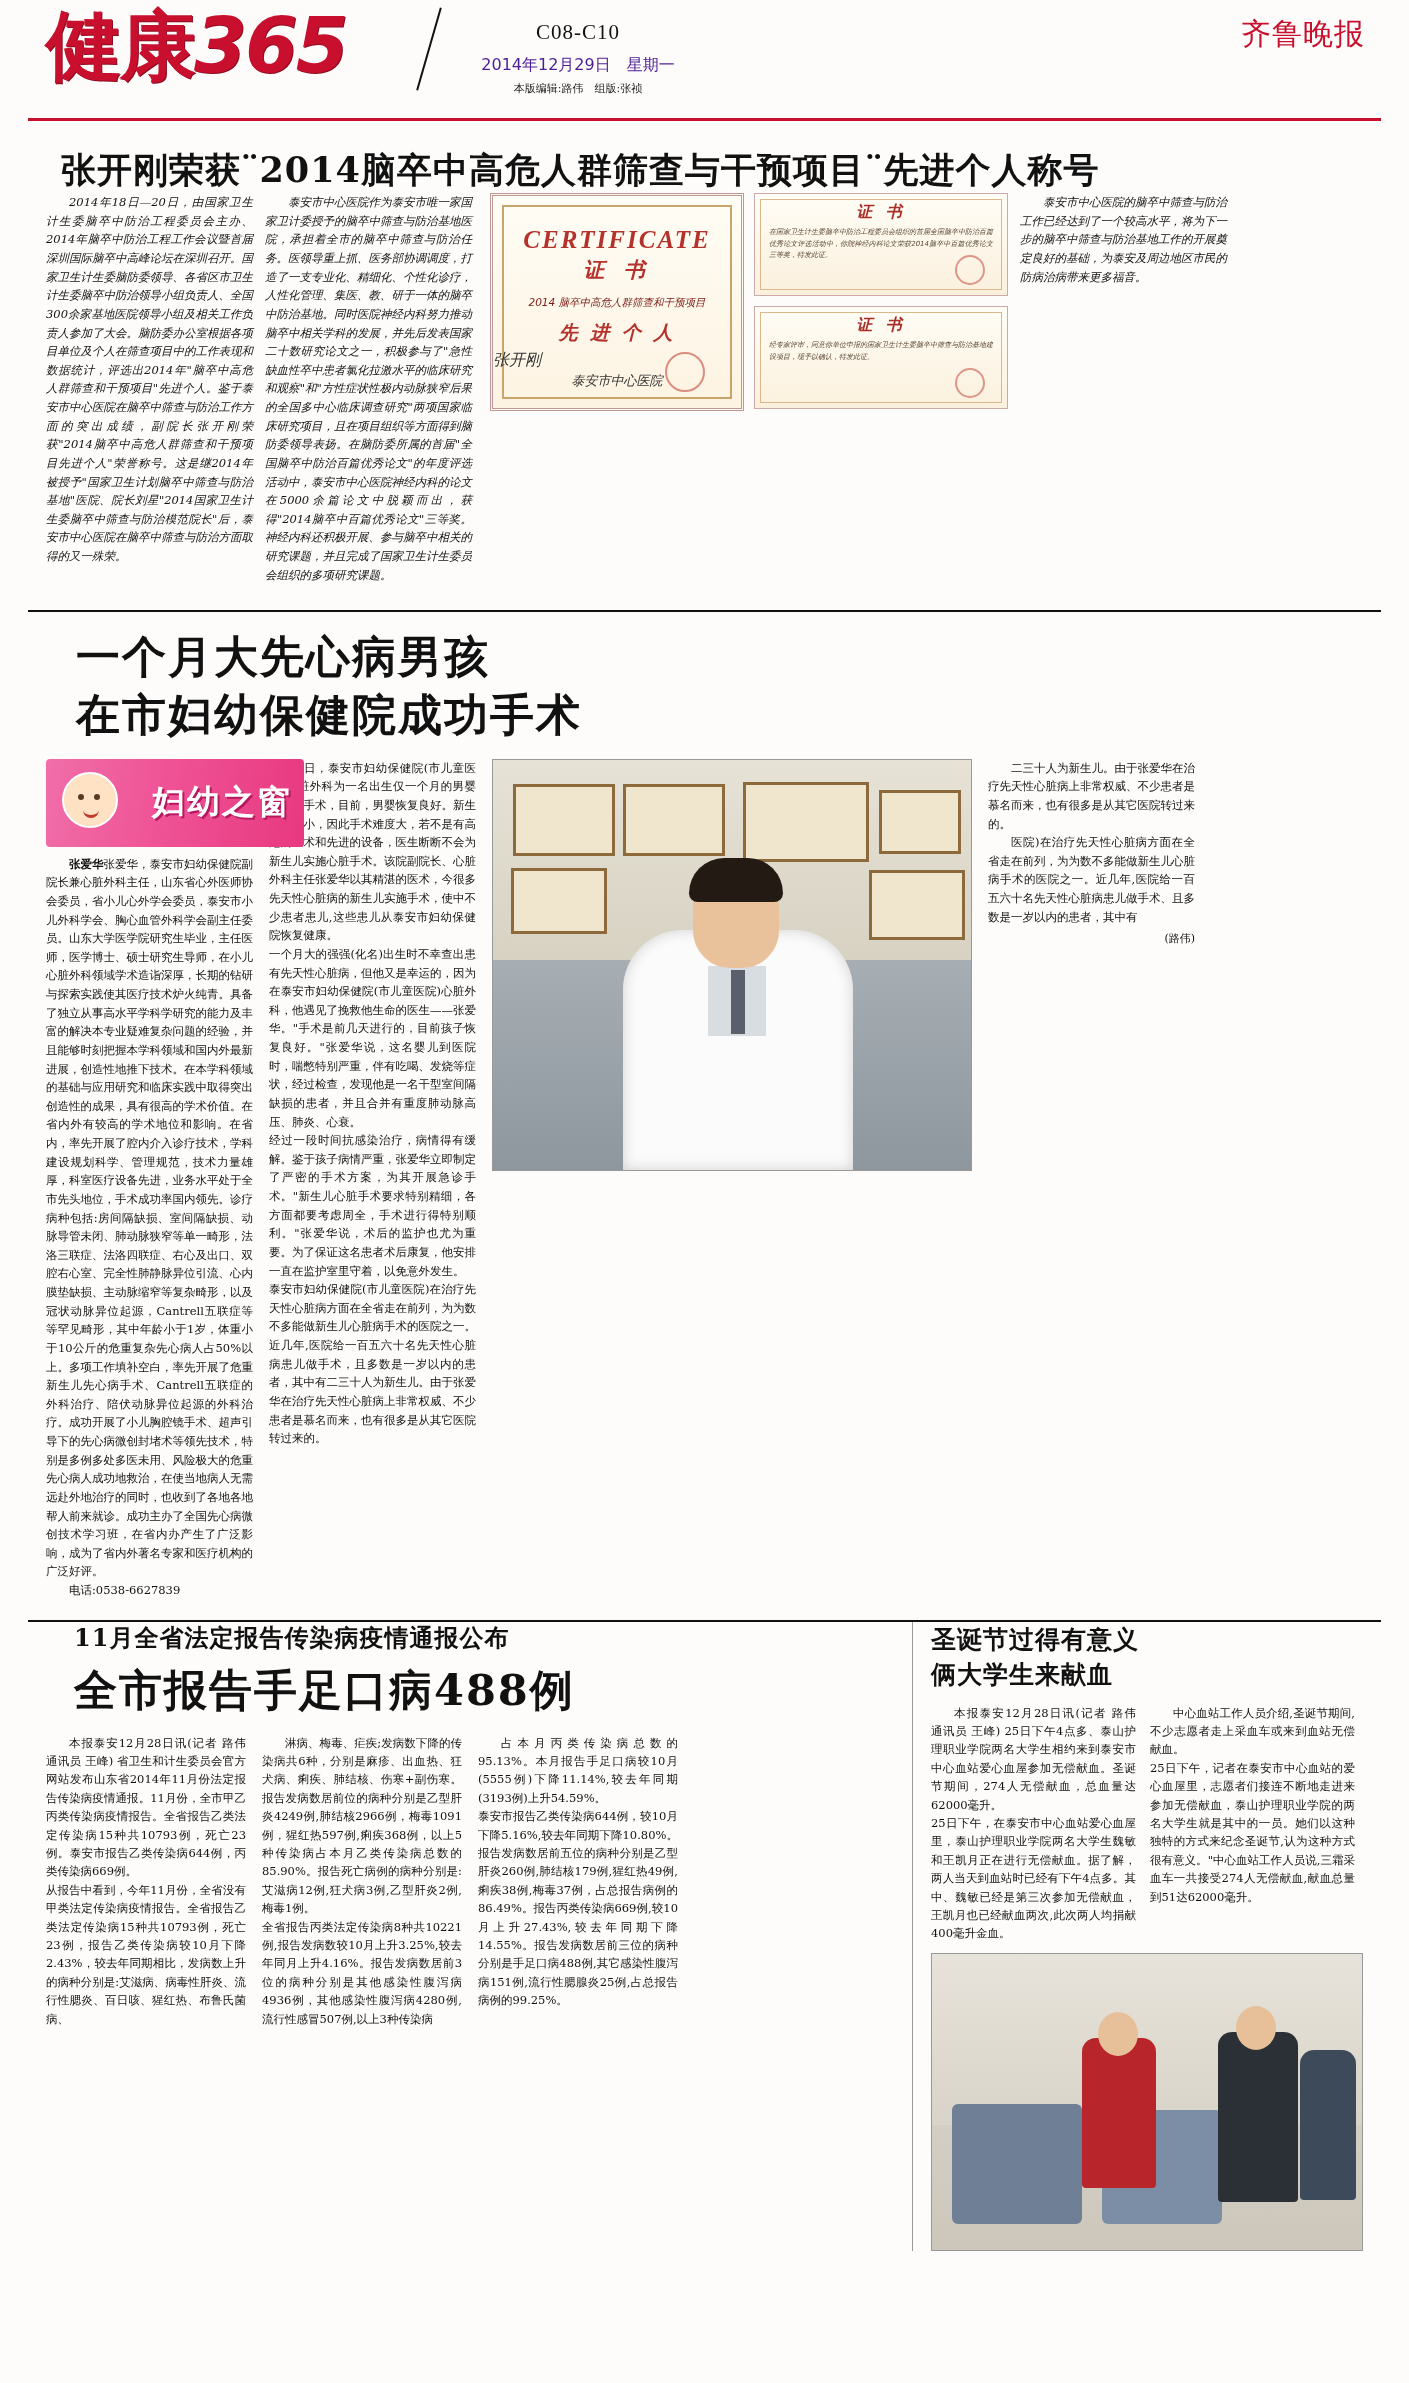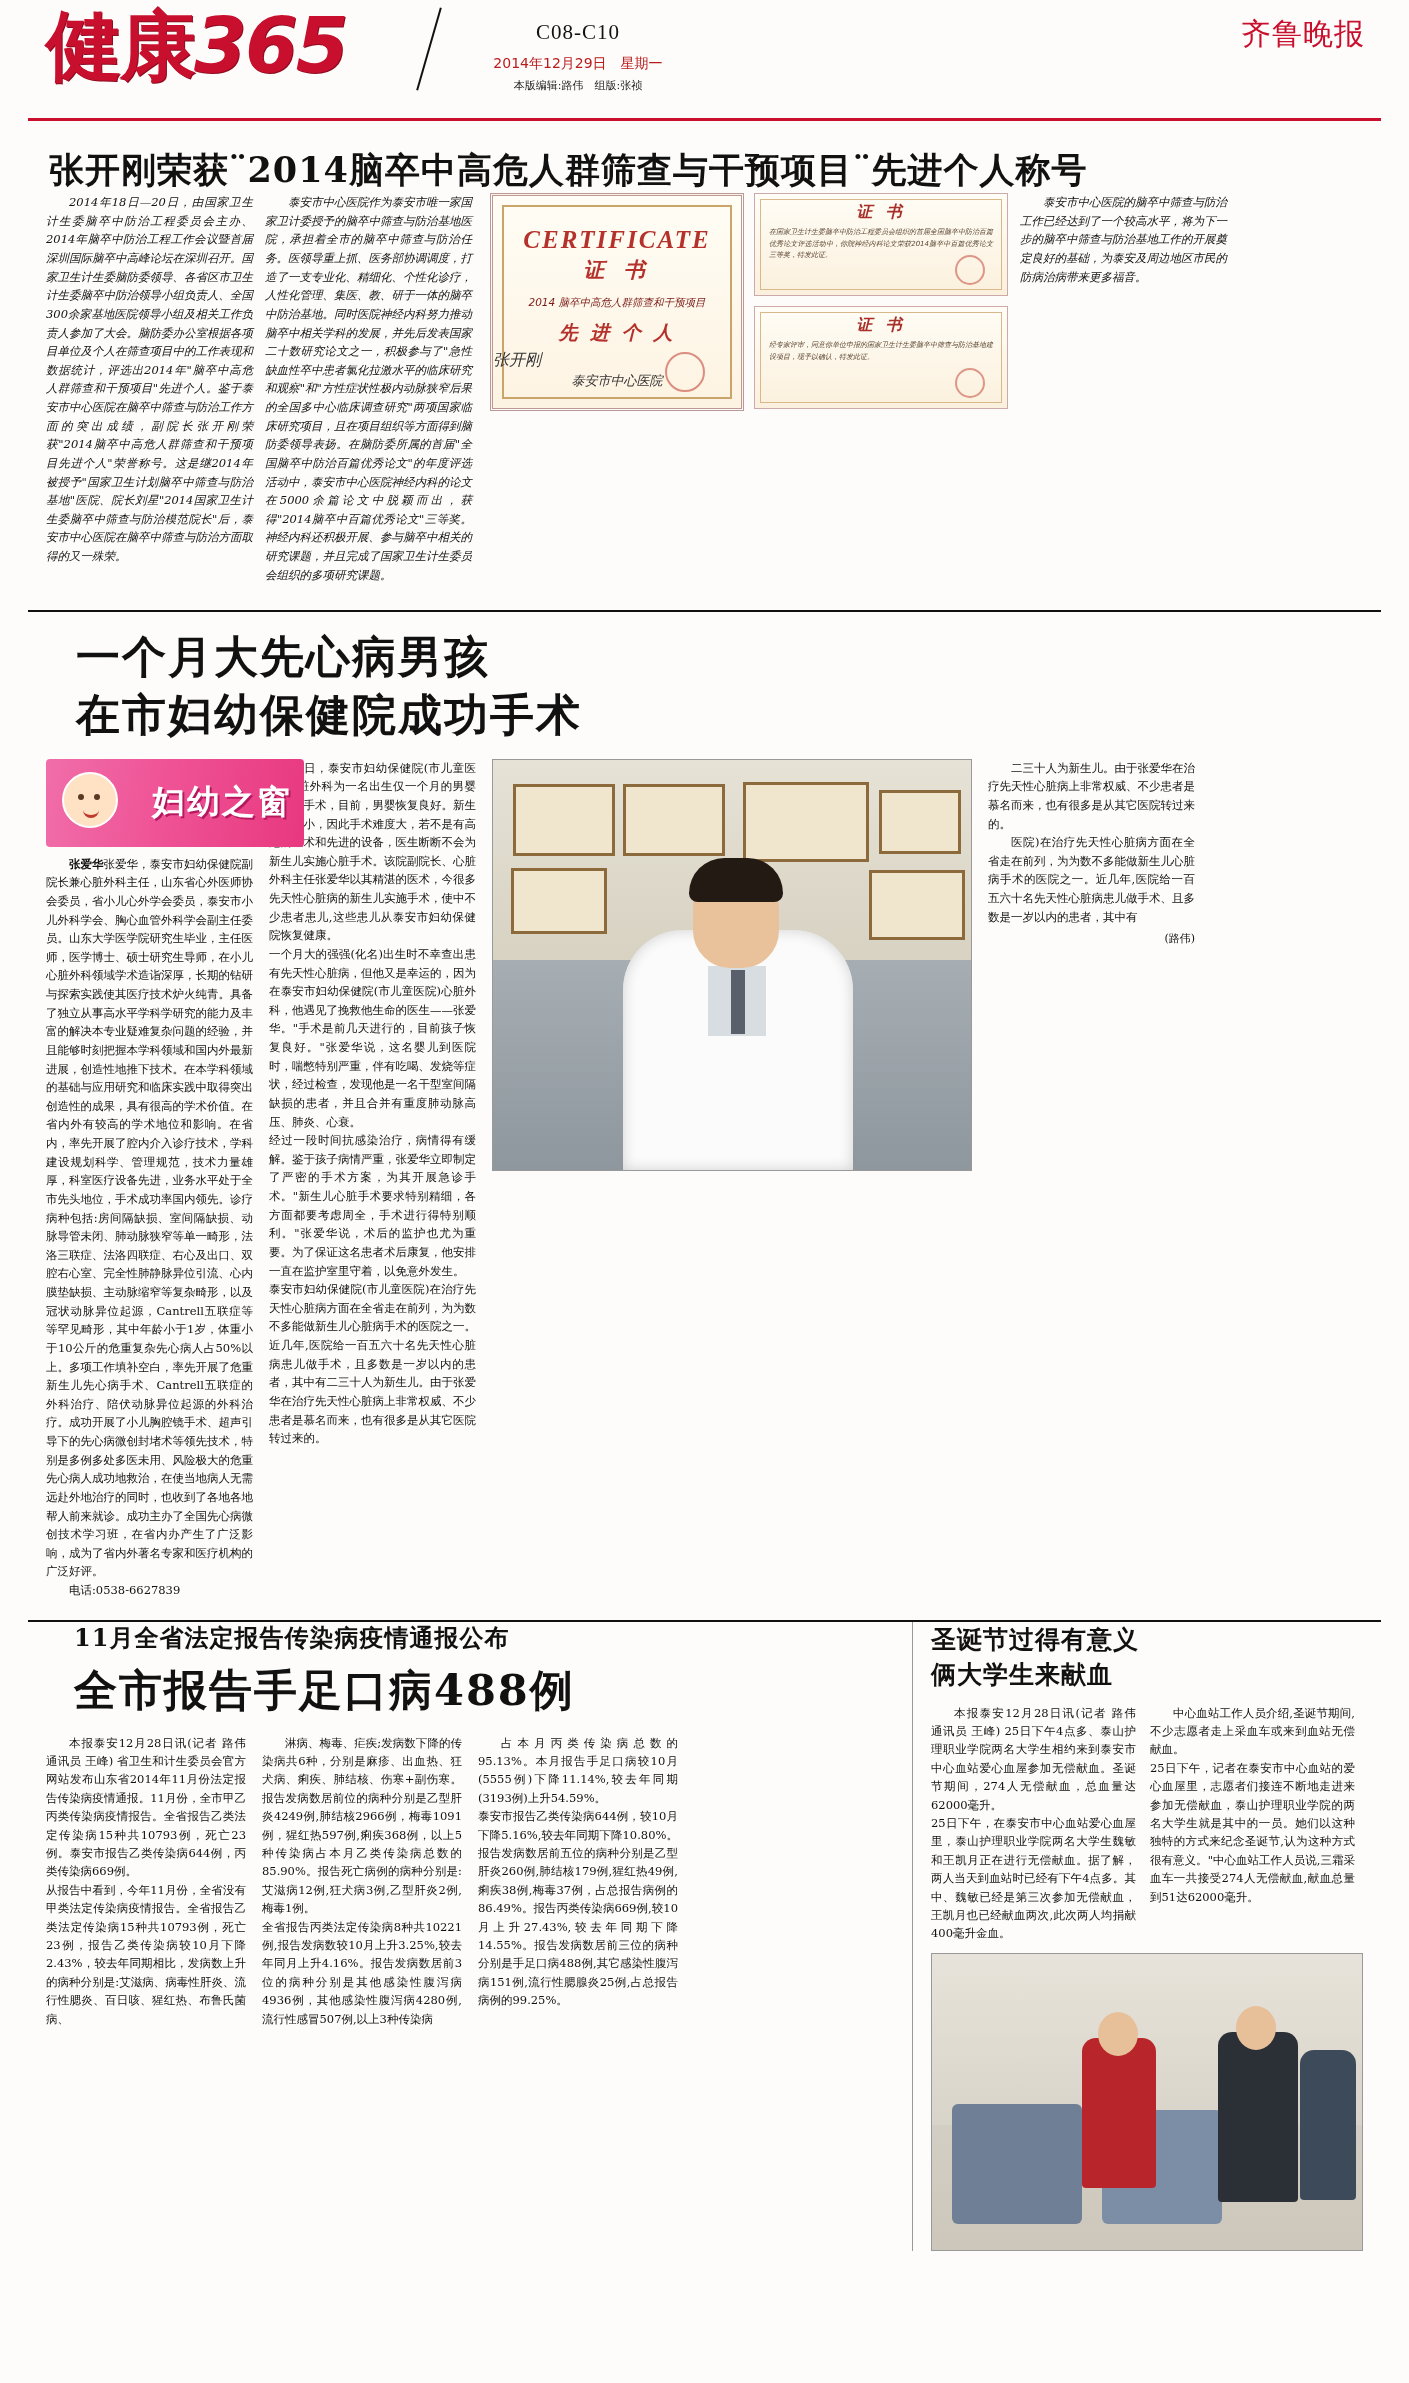--- a/index.html
+++ b/index.html
@@ -18,34 +18,34 @@
     position:absolute;left:18px;top:8px;
     font-family:"DejaVu Serif","Liberation Serif",serif;
     font-weight:bold;font-size:76px;line-height:1;
     color:#c8102e;letter-spacing:-2px;
     text-shadow:1px 1px 0 #8e0b20;
   }
   .logo .num{font-family:"DejaVu Sans","Liberation Sans",sans-serif;font-style:italic;}
   .mh-slash{position:absolute;left:400px;top:6px;width:2px;height:86px;background:#111;transform:rotate(16deg);}
   .mh-center{position:absolute;left:430px;top:20px;text-align:center;width:240px;}
   .mh-code{font-family:"Liberation Serif",serif;font-size:21px;letter-spacing:1px;}
-  .mh-date{font-size:14px;margin-top:10px;color:#b91c1c;}
+  .mh-date{font-size:16px;margin-top:10px;color:#4c1d95;}
   .mh-editor{font-size:11px;margin-top:5px;color:#222;}
   .mh-right{position:absolute;right:16px;top:14px;text-align:right;}
   .mh-paper{
     font-family:"DejaVu Serif","Liberation Serif",serif;
     font-weight:normal;font-size:30px;color:#c8102e;letter-spacing:1px;
   }
 
   
   .sec1{position:relative;padding-top:18px;}
   .head1{
     font-family:"DejaVu Serif","Liberation Serif",serif;
     font-weight:bold;font-size:35px;line-height:1.32;
-    letter-spacing:1px;margin:8px 0 0 21px;width:1340px;
+    letter-spacing:1px;margin:8px 0 0 33px;width:1340px;
   }
   .sec1-body{display:flex;gap:12px;padding:0 18px;font-style:italic;}
   .col-narrow{
     width:207px;font-size:11.5px;line-height:1.62;text-align:justify;
     font-family:"DejaVu Serif","Liberation Serif",serif;
   }
   .col-narrow p{margin:0;text-indent:2em;}
   .cert-area{display:flex;gap:10px;margin-left:6px;}
   .cert{border:1px solid #bbb;background:#fff;}
   .cert-big{width:248px;height:212px;position:relative;background:linear-gradient(#fffdf5,#fdf3e2);border:3px double #b99;}

